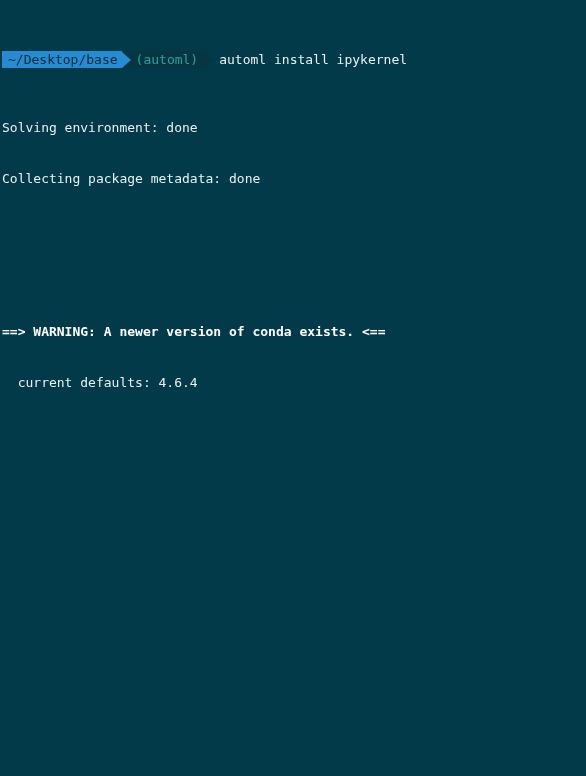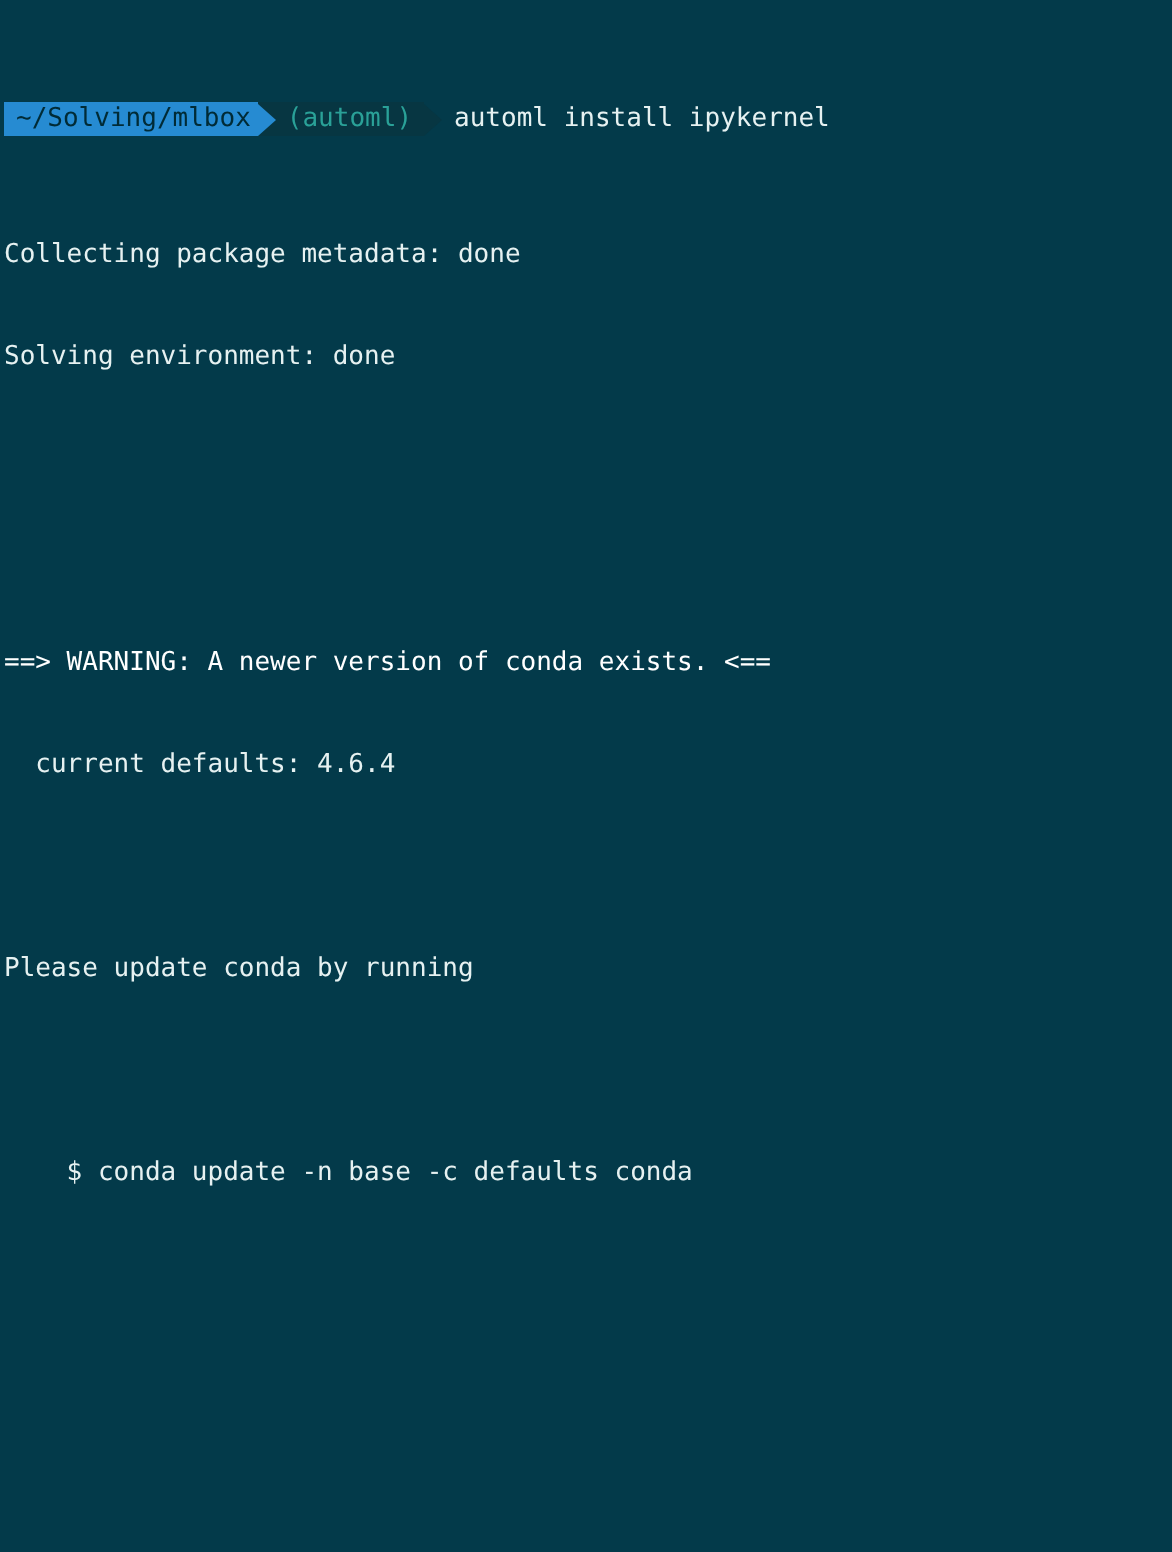--- a/index.html
+++ b/index.html
@@ -54,42 +54,40 @@
     width: 0; height: 0;
     border-top: 8.5px solid transparent;
     border-bottom: 8.5px solid transparent;
     border-left: 9px solid #073642;
     display: inline-block;
   }
   .cmd-text {
     padding-left: 6px;
     color: #e6f1f1;
   }
-  .bold { font-weight: normal; color:#ffffff; }
+  .bold { font-weight: bold; color:#ffffff; }
   .line { height: 17px; }
 </style>
 </head>
 <body>
 
 <div class="term">
 
   <div class="prompt-line">
-    <span class="seg-path">~/Solving/mlbox</span><span class="arrow-path"></span><span class="seg-env">(automl)</span><span class="arrow-env"></span><span class="cmd-text">automl install ipykernel</span>
+    <span class="seg-path">~/Desktop/base</span><span class="arrow-path"></span><span class="seg-env">(automl)</span><span class="arrow-env"></span><span class="cmd-text">automl install ipykernel</span>
   </div>
 
+  <div class="line">Solving environment: done</div>
   <div class="line">Collecting package metadata: done</div>
-  <div class="line">Solving environment: done</div>
   <div class="line"></div>
   <div class="line"></div>
   <div class="line bold">==&gt; WARNING: A newer version of conda exists. &lt;==</div>
   <div class="line">  current defaults: 4.6.4</div>
   <div class="line"></div>
-  <div class="line">Please update conda by running</div>
   <div class="line"></div>
-  <div class="line">    $ conda update -n base -c defaults conda</div>
   <div class="line"></div>
   <div class="line"></div>
   
   
   
   
   
   
   
   

